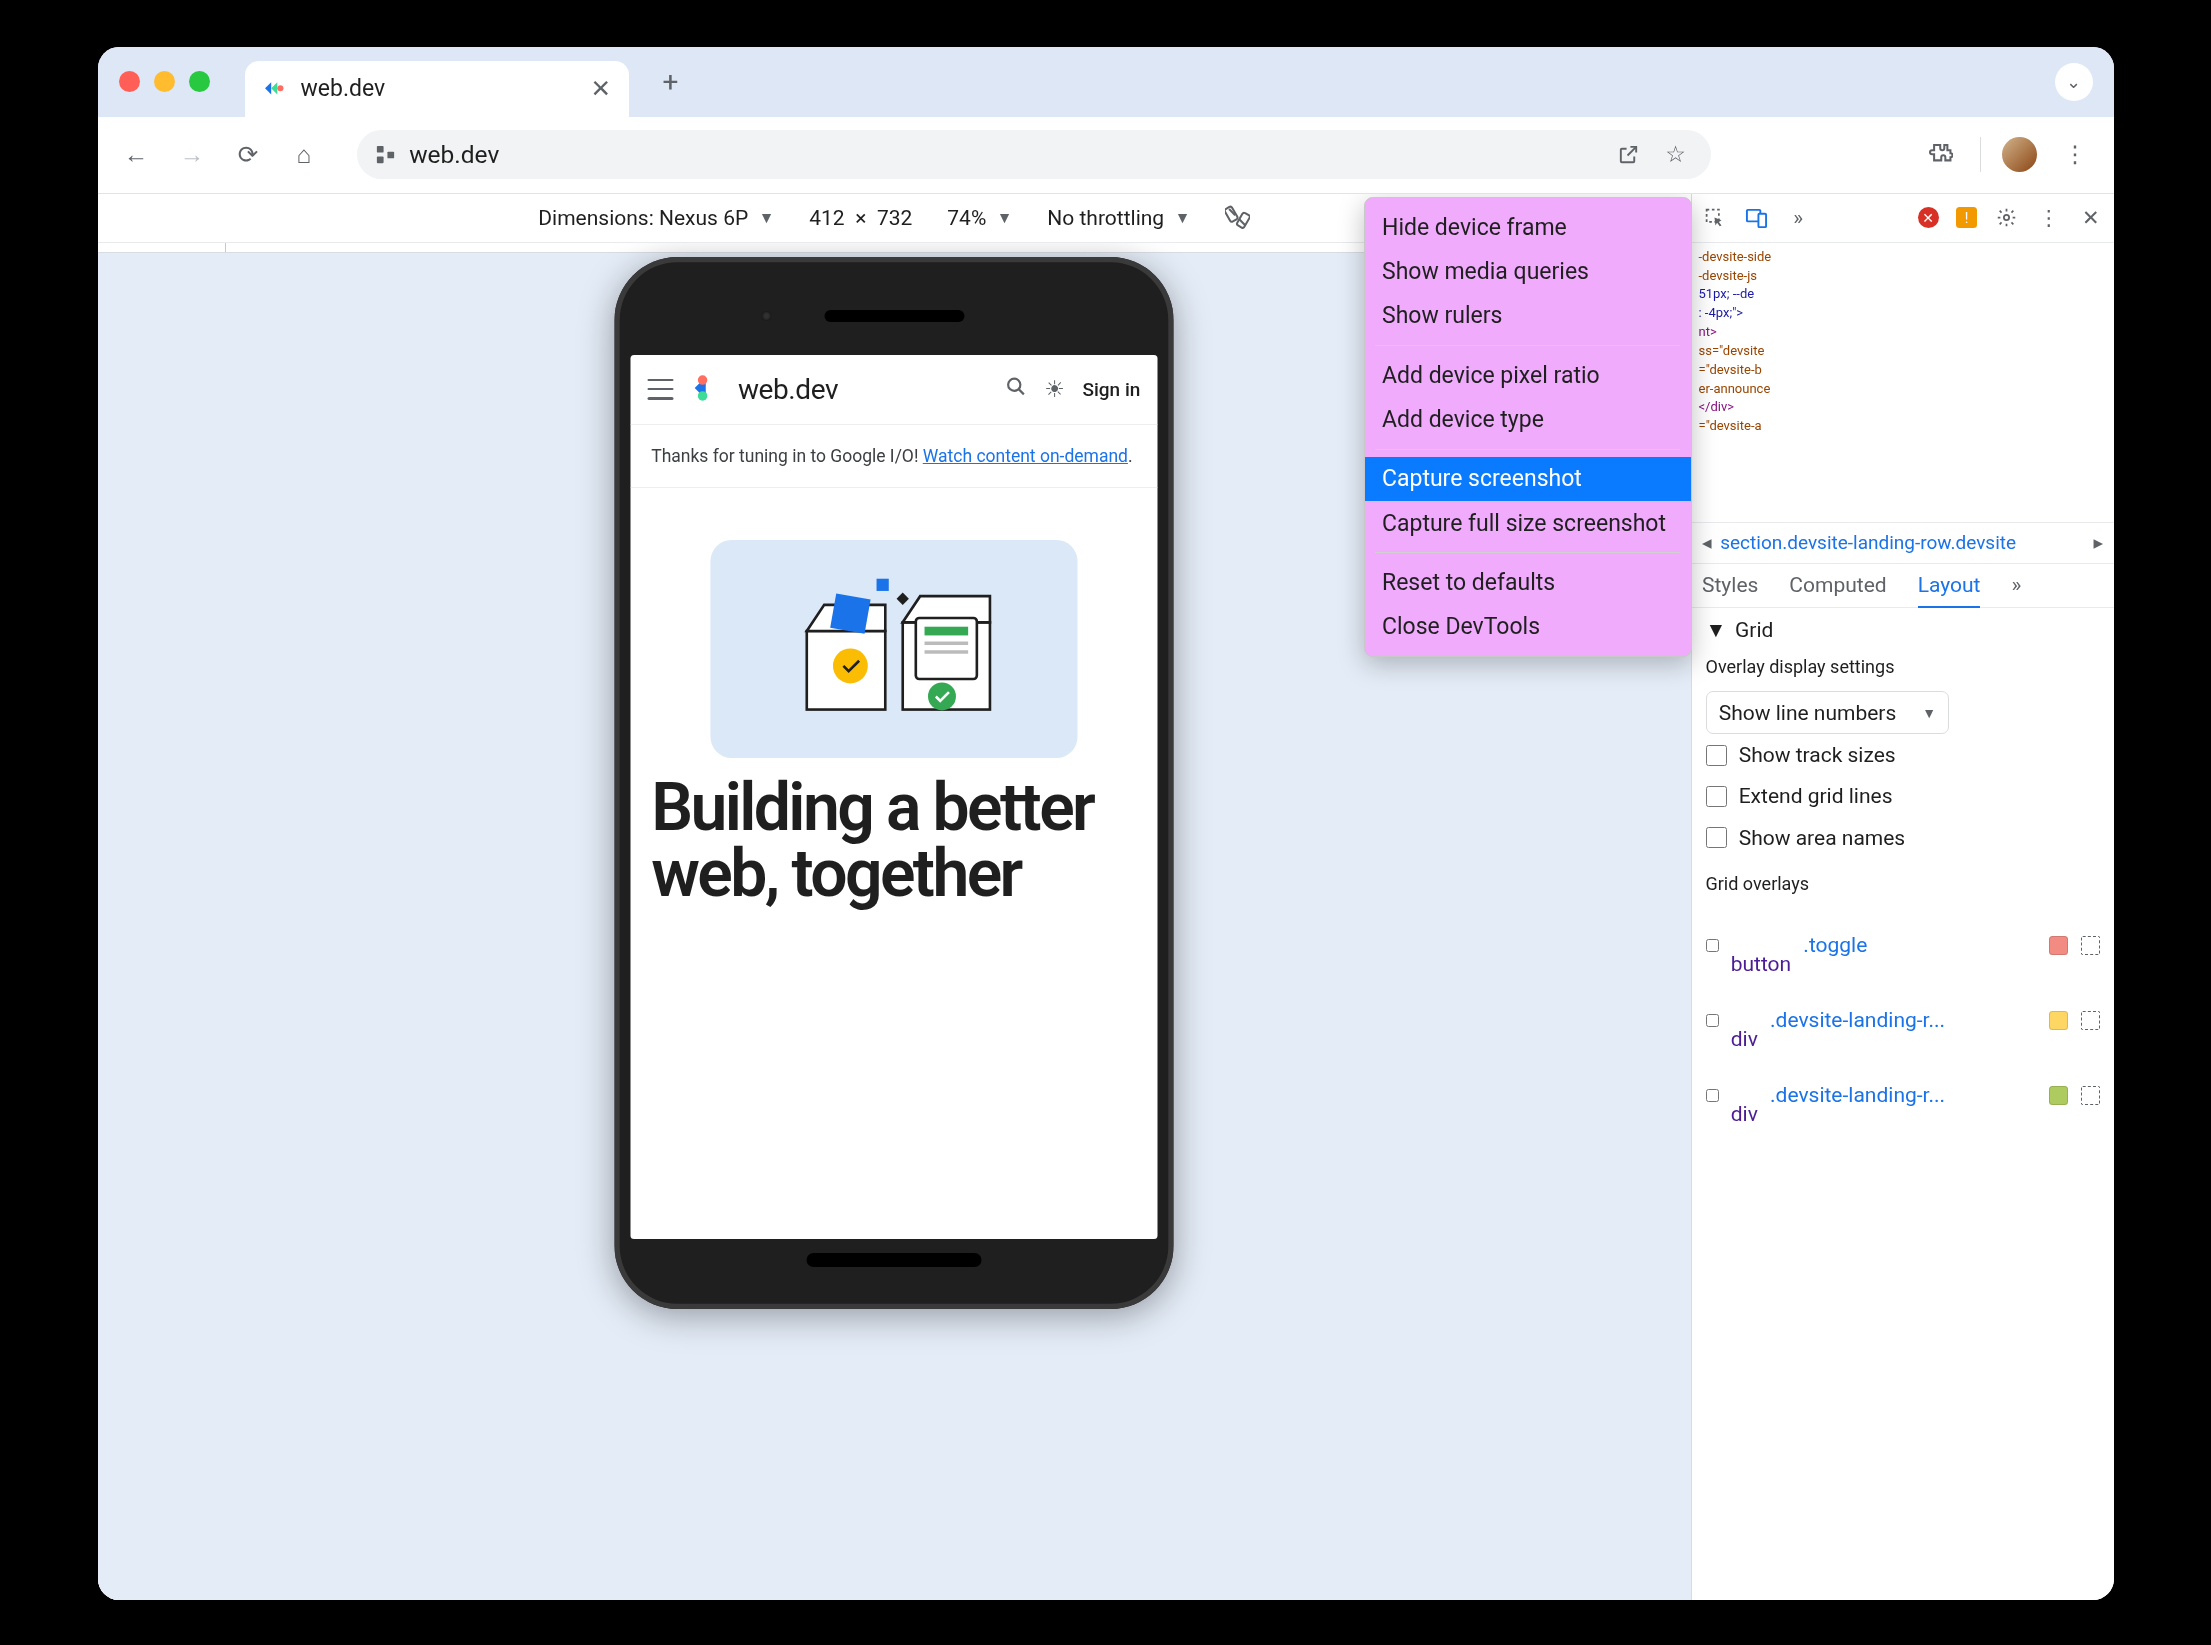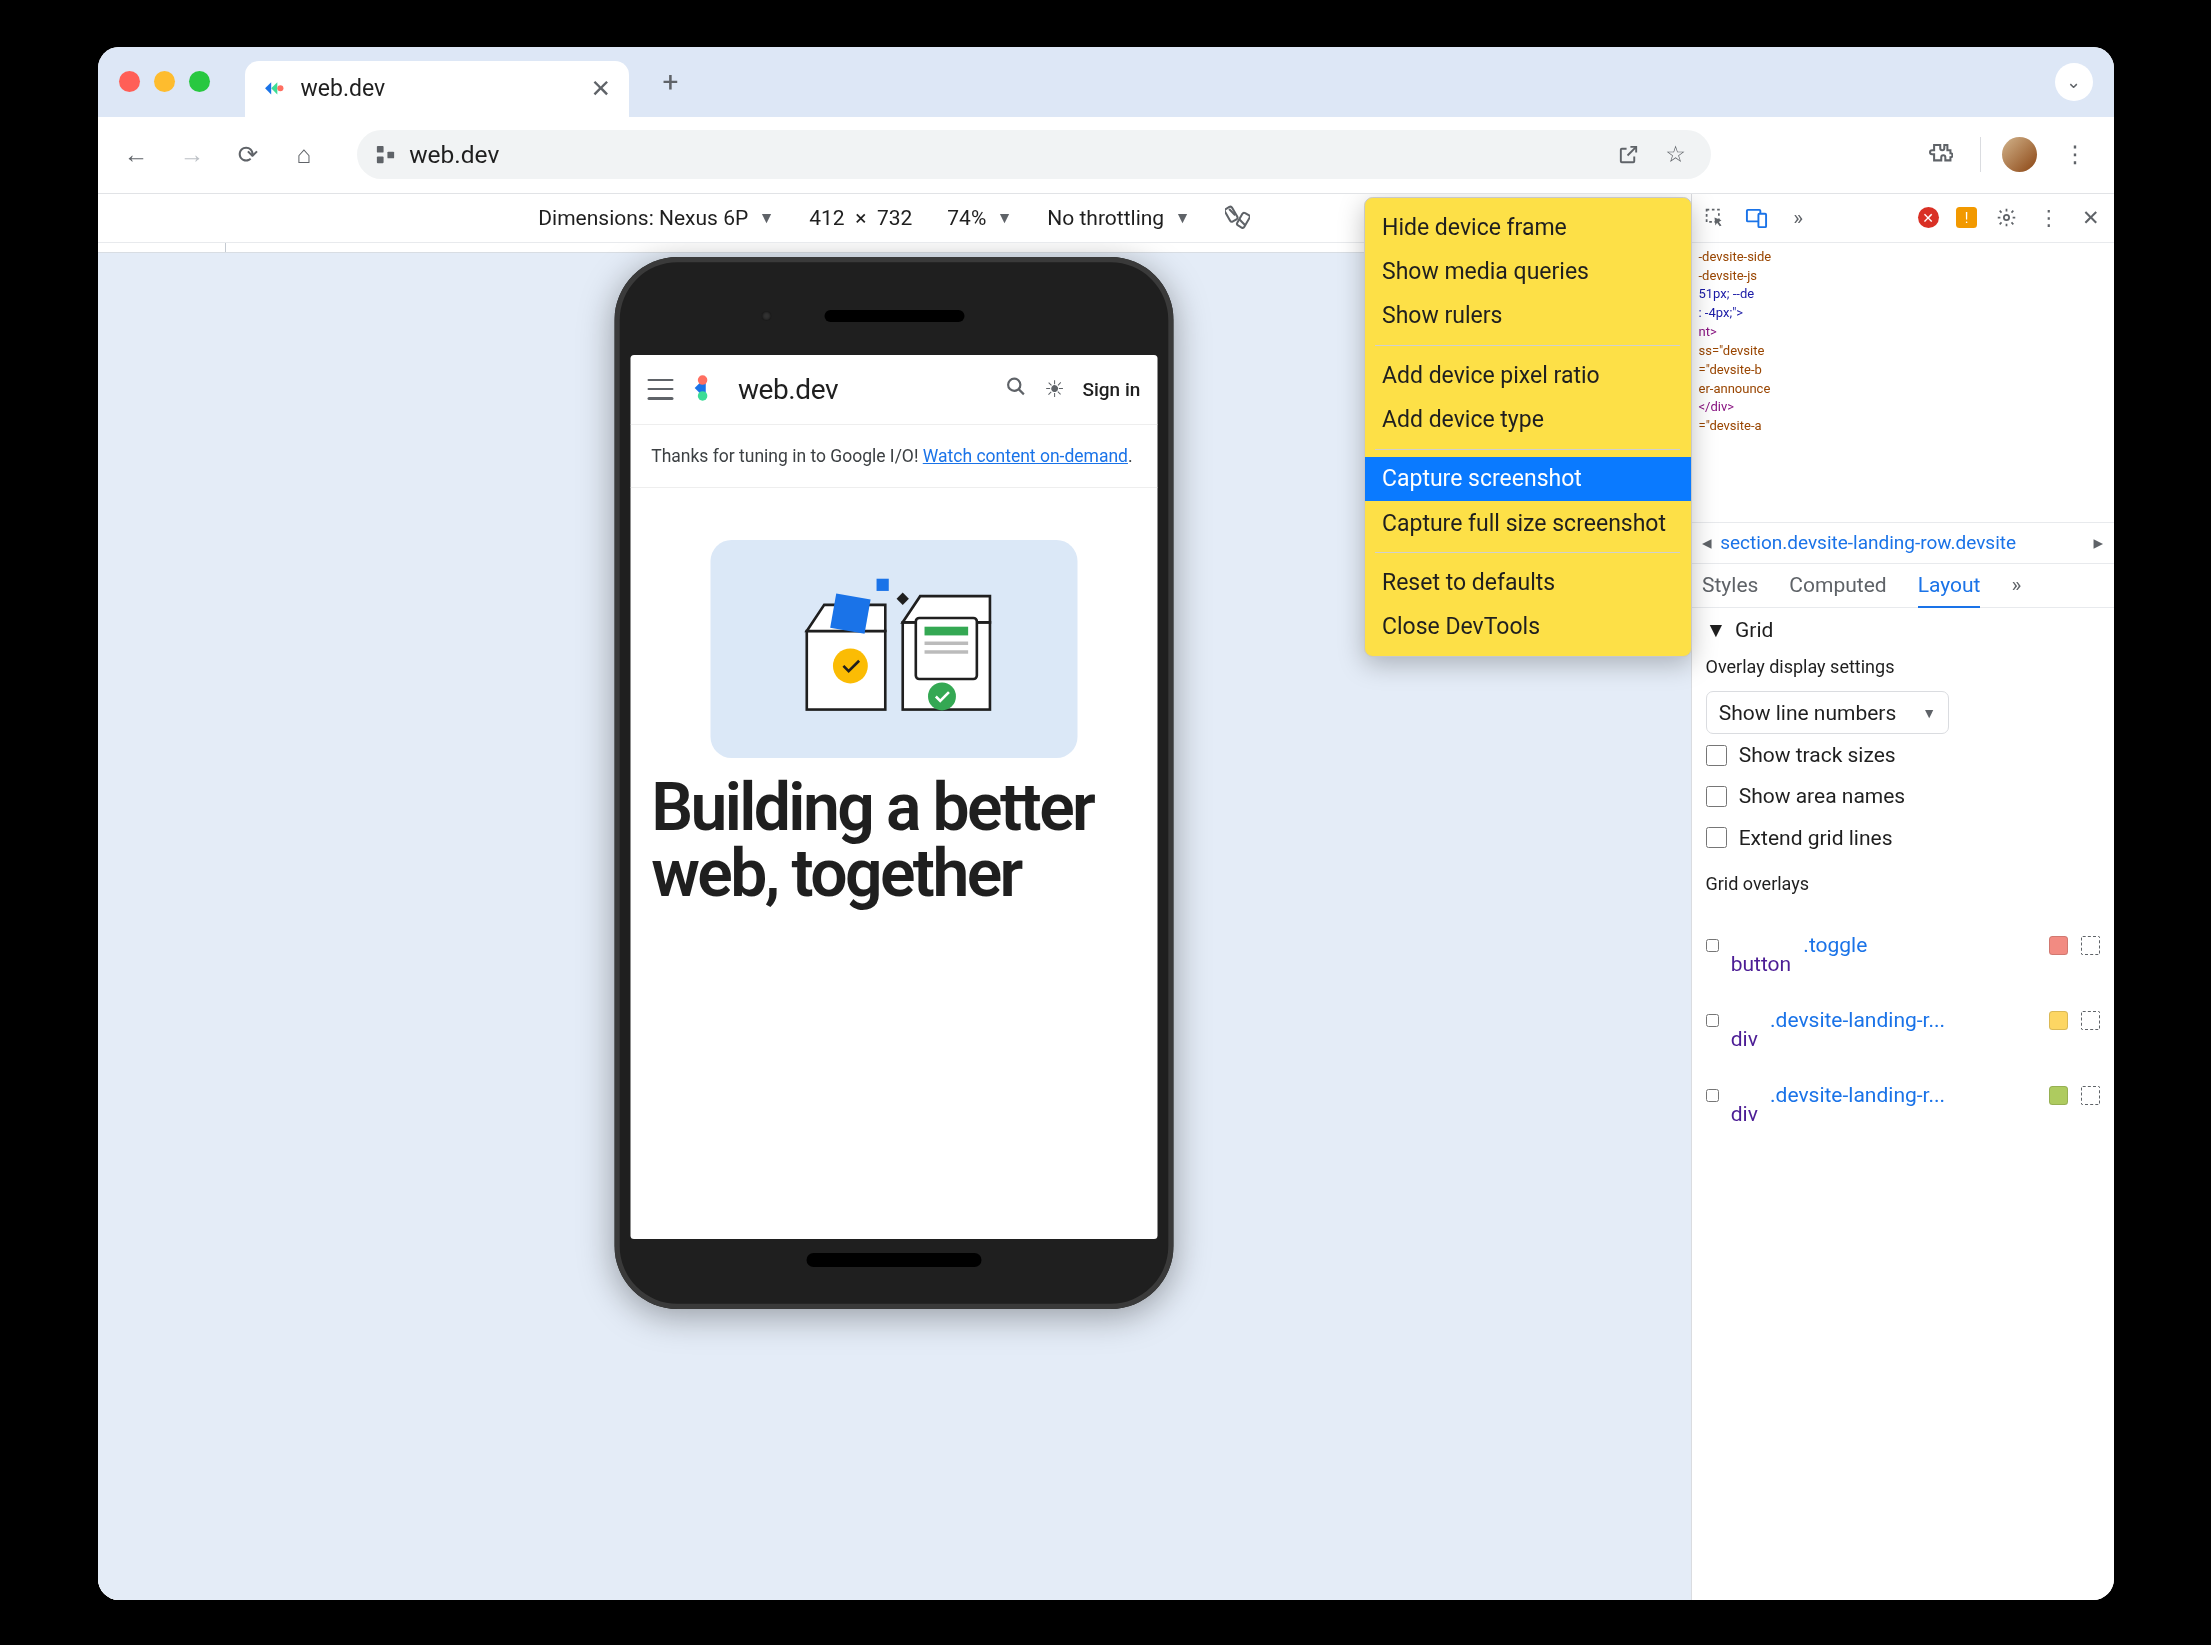--- a/index.html
+++ b/index.html
@@ -67,21 +67,21 @@
 
 .blue-banner { background: #1a73e8; color: #fff; padding: 19px 21px; font-size: 19px; line-height: 1.4; }
 .info-banner { padding: 21px; font-size: 17.5px; color: #3c4043; border-bottom: 0.9px solid #eee; }
 .info-banner a { color: #1a73e8; text-decoration: underline; }
 
 .illus-wrap { padding: 52px 42px 17.5px; display: flex; justify-content: center; }
 .illus { width: 367px; height: 218px; background: #dbe8f7; border-radius: 21px; display: flex; align-items: center; justify-content: center; }
 .hero { padding: 0 21px; font-size: 66px; font-weight: 600; letter-spacing: -2.6px; line-height: 1.0; color: #1f1f1f; }
 
 
-.context-menu { position: absolute; left: 0; top: 0; width: 328px; background: #fde047; border: 0.9px solid #c8c8c8; border-radius: 8.7px; box-shadow: 0 7px 26px rgba(0,0,0,0.25); padding: 7px 0; z-index: 100; }
+.context-menu { position: absolute; left: 0; top: 0; width: 328px; background: #f0abfc; border: 0.9px solid #c8c8c8; border-radius: 8.7px; box-shadow: 0 7px 26px rgba(0,0,0,0.25); padding: 7px 0; z-index: 100; }
 .context-menu .item { padding: 8.7px 17.5px; font-size: 23px; color: #1f1f1f; }
 .context-menu .item.highlight { background: #0a7aff; color: #fff; }
 .context-menu .sep { height: 0.9px; background: #d0d0d0; margin: 7px 10.5px; }
 
 
 .devtools { width: 423px; background: #fff; border-left: 0.9px solid #dadce0; display: flex; flex-direction: column; font-size: 21px; position: relative; }
 .dt-toolbar { height: 49px; border-bottom: 0.9px solid #e8eaed; display: flex; align-items: center; padding: 0 10.5px; gap: 17.5px; color: #5f6368; }
 .dt-toolbar .spacer { flex: 1; }
 .dt-icon { width: 24.5px; height: 24.5px; display: flex; align-items: center; justify-content: center; }
 .dot-badge { width: 21px; height: 21px; border-radius: 50%; display:flex; align-items:center; justify-content:center; font-size:14px; color:#fff; }
@@ -351,25 +351,25 @@
         <div class="select-chip">
           <span>Show line numbers</span>
           <span style="font-size:14px;color:#5f6368">▼</span>
         </div>
         <div class="checkbox-row">
             <input type="checkbox" style="">
             <span>Show track sizes</span>
           </div>
         <div class="checkbox-row">
             <input type="checkbox" style="">
-            <span>Show area names</span>
+            <span>Extend grid lines</span>
           </div>
         <div class="checkbox-row">
             <input type="checkbox" style="">
-            <span>Extend grid lines</span>
+            <span>Show area names</span>
           </div>
 
         <div class="grid-section-title">Grid overlays</div>
         <div id="overlays">
             <div class="overlay-row">
               <input type="checkbox" style="">
               <span class="el">button</span>
               <span class="cls">.toggle</span>
               <span style="flex:1"></span>
               <span class="swatch" style="background:#f28b82"></span>

